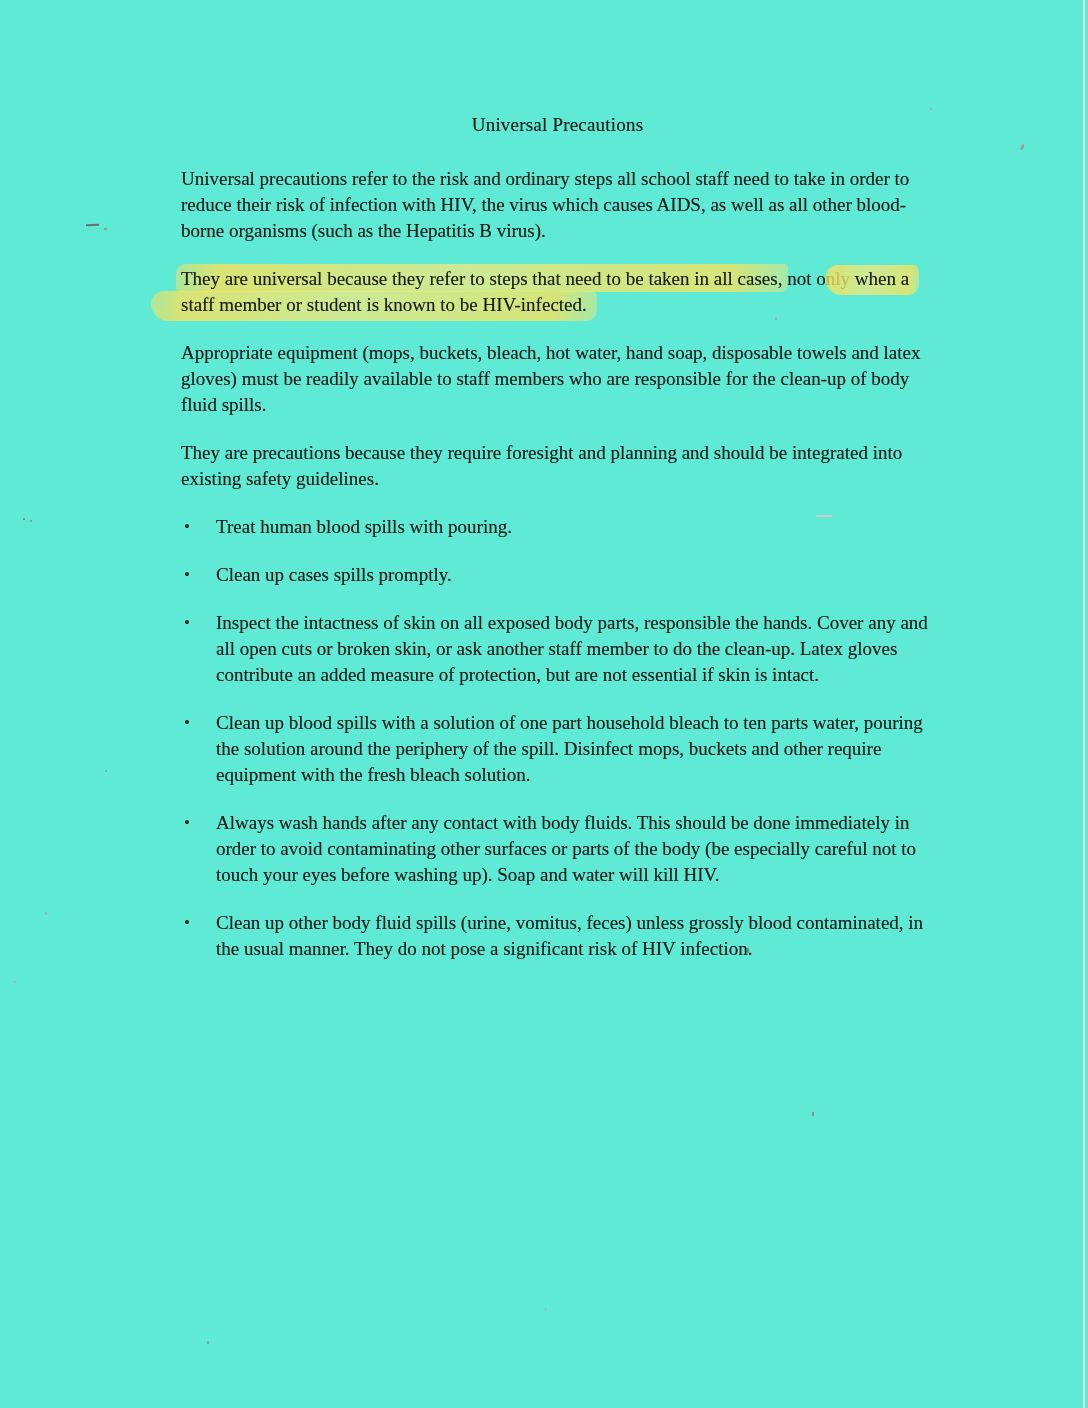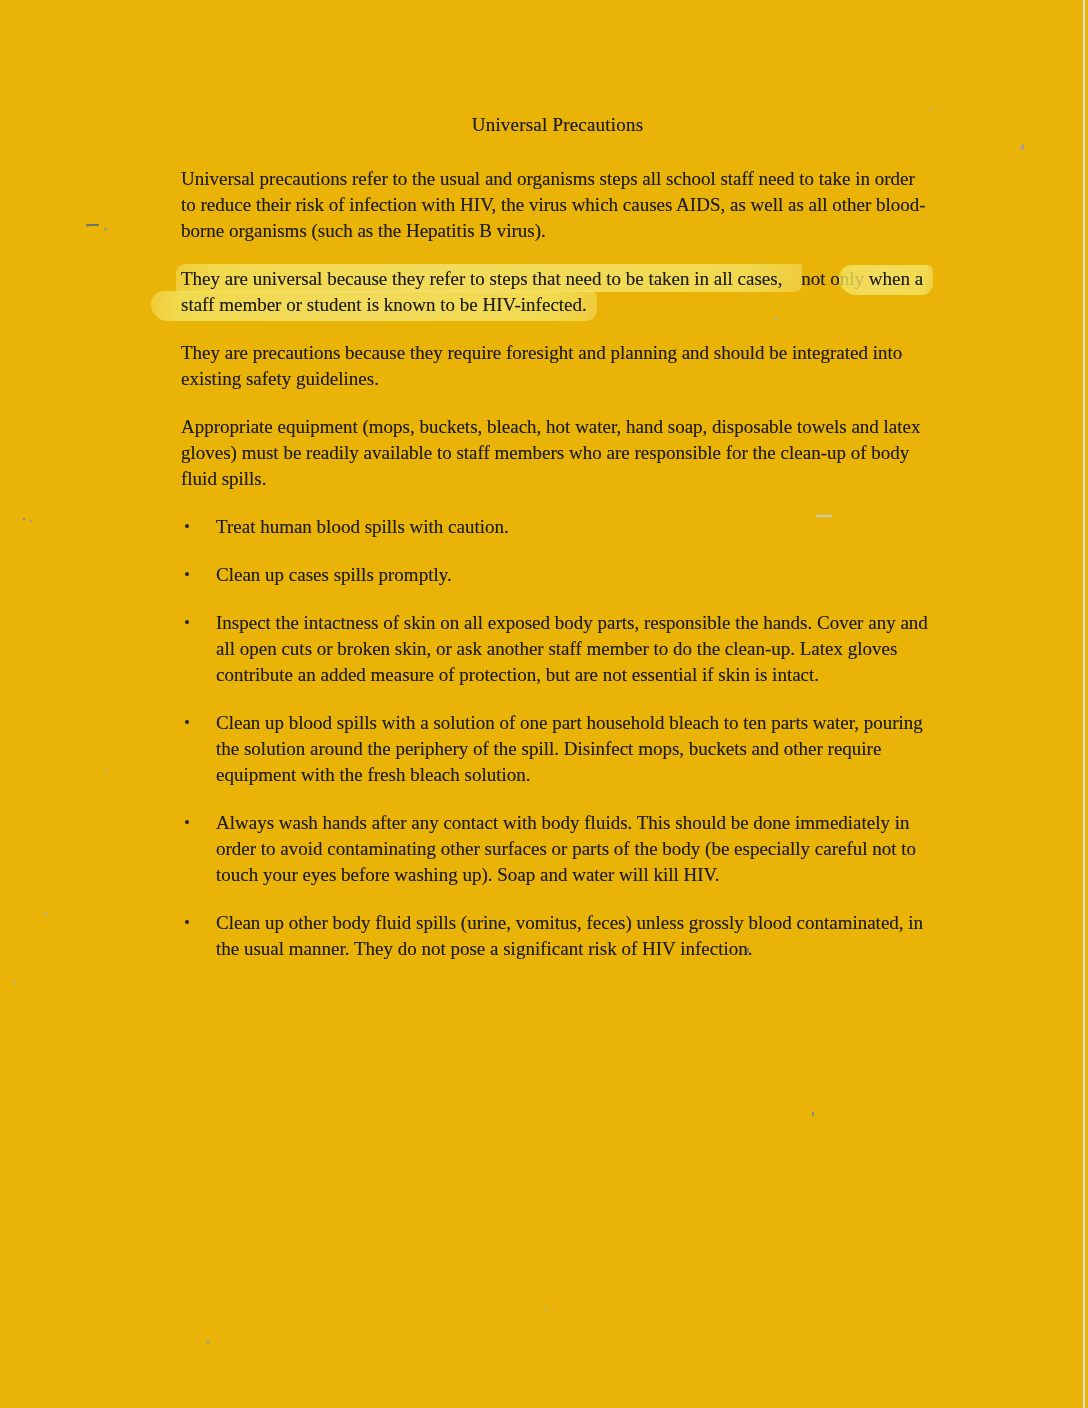--- a/index.html
+++ b/index.html
@@ -4,21 +4,21 @@
 <style>
   html, body { margin: 0; padding: 0; }
   body {
     width: 1088px; height: 1408px;
     background: #f4f4f2;
     font-family: "Liberation Serif", "DejaVu Serif", serif;
   }
   .page {
     position: relative;
     width: 1088px; height: 1408px;
-    background: #eab308;
+    background: #5eead4;
     overflow: hidden;
     color: #1e1d1b;
   }
   .content {
     position: absolute;
     left: 181px; top: 112px;
     width: 753px;
   }
   .doc-title {
     font-size: 19px;
@@ -40,21 +40,21 @@
     background: linear-gradient(97deg,
       rgba(244,228,104,0.50) 0%,
       rgba(243,226,95,0.82) 7%,
       rgba(246,234,125,0.72) 45%,
       rgba(243,227,98,0.80) 90%,
       rgba(245,232,120,0.45) 100%);
     box-decoration-break: clone;
     -webkit-box-decoration-break: clone;
   }
   .hl-1 {
-    padding: 4px 20px 3px 5px;
+    padding: 4px 6px 3px 5px;
     margin: -4px -6px -3px -5px;
     border-radius: 9px 3px 7px 4px;
   }
   .hl-2 {
     padding: 3px 10px 6px 30px;
     margin: -3px -10px -6px -30px;
     border-radius: 14px 6px 12px 18px;
   }
   .bullet-list { list-style: none; margin: 0; padding: 0; }
   .bullet-item { display: flex; margin: 0 0 22px 0; }
@@ -92,32 +92,32 @@
   .a-edge     { left: 1083px; top: 0;     width: 2px;  height: 1408px; background:#dcdcdc; }
 </style>
 </head>
 <body>
 
 <div class="page">
   <div class="content">
 
     <h1 class="doc-title">Universal Precautions</h1>
 
-    <p class="para">Universal precautions refer to the usual and organisms steps all school staff need to take in order to reduce their risk of infection with HIV, the virus which causes AIDS, as well as all other blood-borne organisms (such as the Hepatitis B virus).</p>
+    <p class="para">Universal precautions refer to the risk and ordinary steps all school staff need to take in order to reduce their risk of infection with HIV, the virus which causes AIDS, as well as all other blood-borne organisms (such as the Hepatitis B virus).</p>
 
     <p class="para"><span class="hl hl-1">They are universal because they refer to steps that need to be taken in all cases,</span><span> not only </span><span class="hl hl-2">when a staff member or student is known to be HIV-infected.</span></p>
 
+    <p class="para">Appropriate equipment (mops, buckets, bleach, hot water, hand soap, disposable towels and latex gloves) must be readily available to staff members who are responsible for the clean-up of body fluid spills.</p>
+
     <p class="para">They are precautions because they require foresight and planning and should be integrated into existing safety guidelines.</p>
-
-    <p class="para">Appropriate equipment (mops, buckets, bleach, hot water, hand soap, disposable towels and latex gloves) must be readily available to staff members who are responsible for the clean-up of body fluid spills.</p>
 
     <ul class="bullet-list">
       <li class="bullet-item">
         <span class="bullet">•</span>
-        <span class="li-text">Treat human blood spills with caution.</span>
+        <span class="li-text">Treat human blood spills with pouring.</span>
       </li>
       <li class="bullet-item">
         <span class="bullet">•</span>
         <span class="li-text">Clean up cases spills promptly.</span>
       </li>
       <li class="bullet-item">
         <span class="bullet">•</span>
         <span class="li-text">Inspect the intactness of skin on all exposed body parts, responsible the hands. Cover any and all open cuts or broken skin, or ask another staff member to do the clean-up. Latex gloves contribute an added measure of protection, but are not essential if skin is intact.</span>
       </li>
       <li class="bullet-item">

